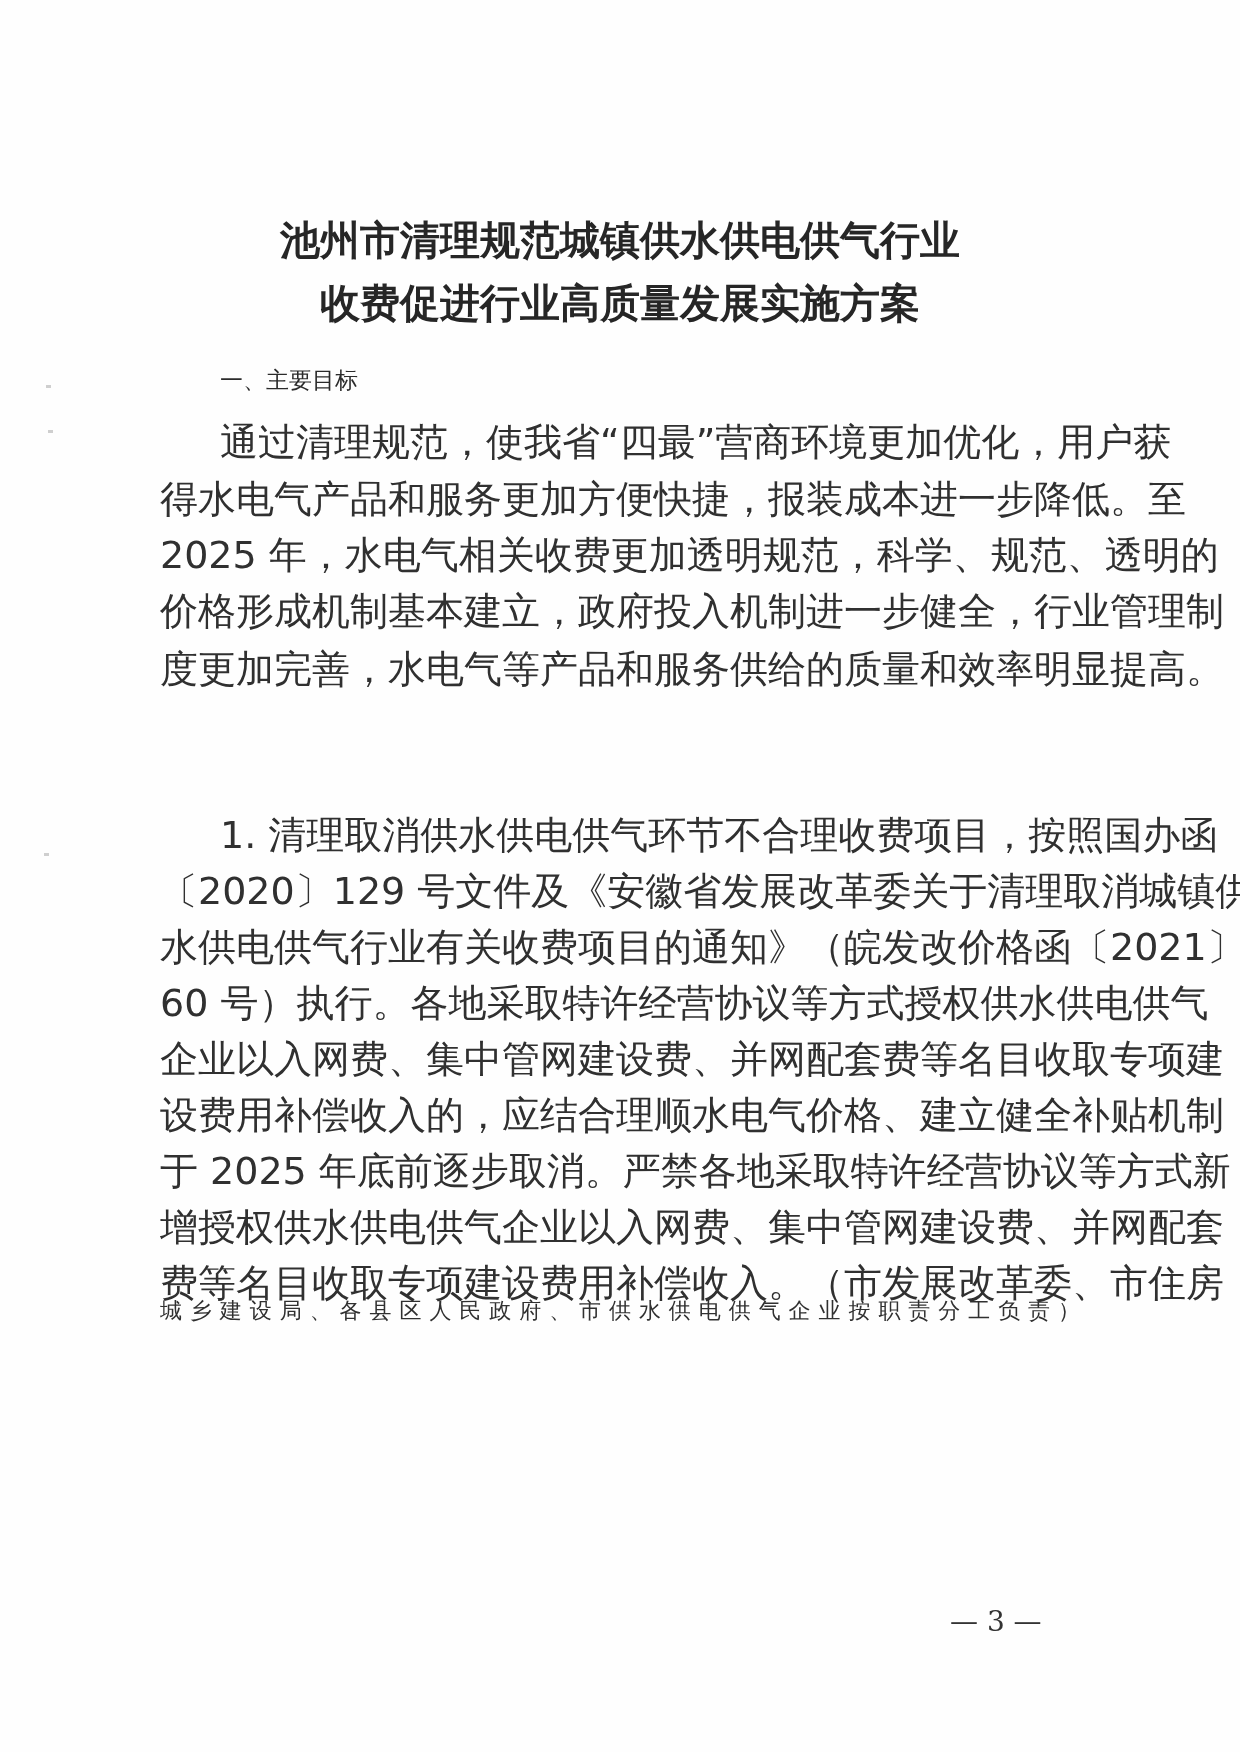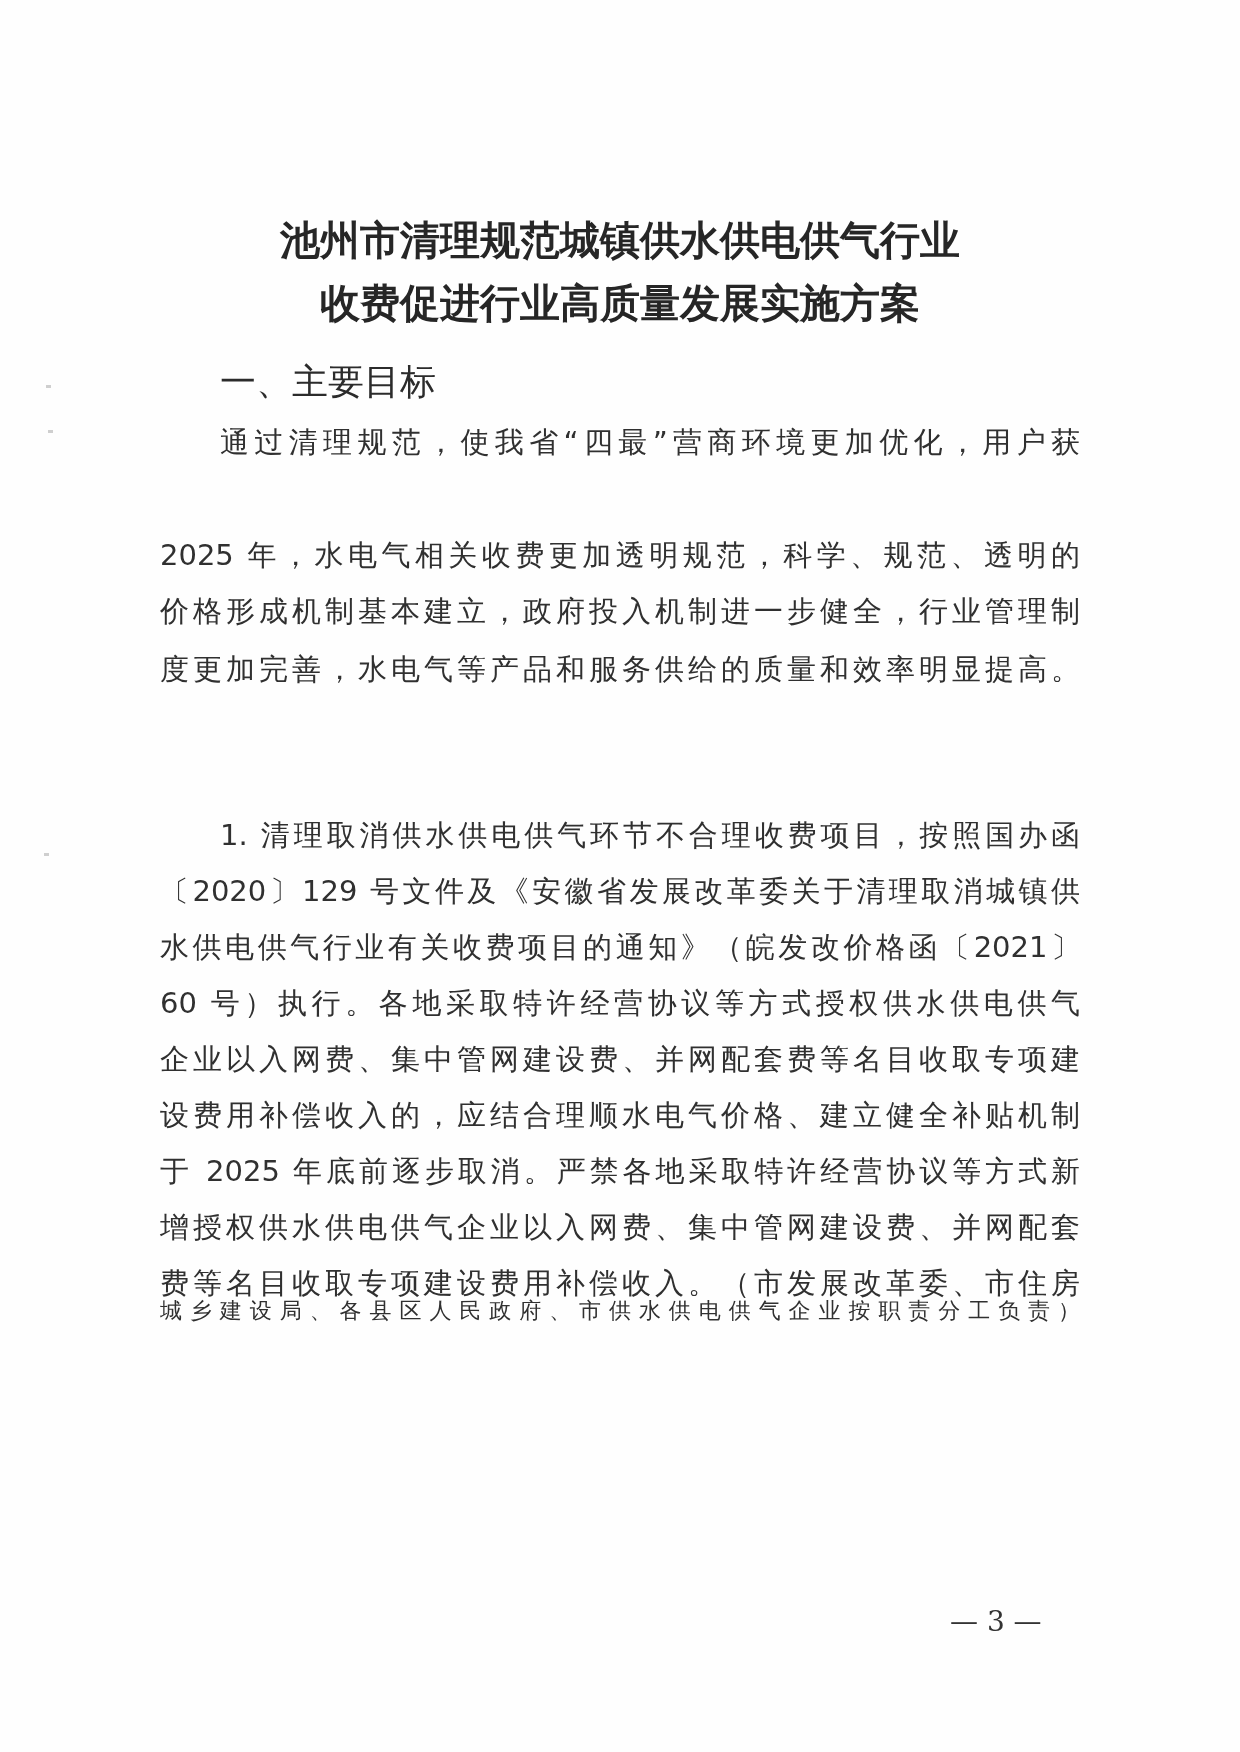--- a/index.html
+++ b/index.html
@@ -4,44 +4,45 @@
 <style>
   html, body { margin: 0; padding: 0; background: #ffffff; }
   body { width: 1240px; height: 1752px; position: relative; overflow: hidden;
          font-family: "DejaVu Serif", "Liberation Serif", serif; color: #2a2a2a; }
   .page { position: absolute; left: 0; top: 0; width: 1240px; height: 1752px; background: #fefefe; }
   .title { position: absolute; left: 0; width: 1240px; text-align: center;
            font-family: "DejaVu Serif", serif; font-weight: bold; font-size: 40px;
            letter-spacing: 0px; color: #262626; line-height: 56px; }
   .t1 { top: 212px; }
   .t2 { top: 275px; }
-  .line { position: absolute; left: 160px; width: 920px; font-size: 29px; line-height: 40px;
+  .line { position: absolute; left: 160px; width: 920px; font-size: 38px; line-height: 40px;
           white-space: nowrap; color: #303030; font-family: "DejaVu Sans", sans-serif; }
   .justify { text-align: justify; text-align-last: justify; }
-  .h1 { font-family: Liberation Serif, serif; font-size: 36px; color: #2b2b2b; }
+  .h1 { font-family: Liberation Mono, monospace; font-size: 23px; color: #2b2b2b; }
   .h2 { font-family: "DejaVu Sans", sans-serif; font-weight: bold; font-size: 29px; color: #222; }
   .indent { left: 220px; width: 860px; }
   .pagenum { position: absolute; top: 1605px; left: 950px; font-size: 28px; color: #333;
              font-family: "DejaVu Serif", serif; white-space: nowrap; }
   .speck { position: absolute; width: 5px; height: 3px; background: #cfcfcf; }
 </style>
 </head>
 <body>
 
 <div class="page">
 
   <div class="speck" style="left:46px; top:385px;"></div>
   <div class="speck" style="left:48px; top:430px;"></div>
   <div class="speck" style="left:44px; top:853px;"></div>
 
   <div class="title t1">池州市清理规范城镇供水供电供气行业</div>
   <div class="title t2">收费促进行业高质量发展实施方案</div>
 
   <div class="line h1 indent" style="top:362px;">一、主要目标</div>
   <div class="line justify indent" style="top:422px;">通过清理规范，使我省“四最”营商环境更加优化，用户获</div>
+  <div class="line justify" style="top:479px;">得水电气产品和服务更加方便快捷，报装成本进一步降低。至</div>
   <div class="line justify" style="top:535px;">2025 年，水电气相关收费更加透明规范，科学、规范、透明的</div>
   <div class="line justify" style="top:591px;">价格形成机制基本建立，政府投入机制进一步健全，行业管理制</div>
   <div class="line justify" style="top:649px;">度更加完善，水电气等产品和服务供给的质量和效率明显提高。</div>
 
   <div class="line justify indent" style="top:815px;">1. 清理取消供水供电供气环节不合理收费项目，按照国办函</div>
   <div class="line justify" style="top:871px;">〔2020〕129 号文件及《安徽省发展改革委关于清理取消城镇供</div>
   <div class="line justify" style="top:927px;">水供电供气行业有关收费项目的通知》（皖发改价格函〔2021〕</div>
   <div class="line justify" style="top:983px;">60 号）执行。各地采取特许经营协议等方式授权供水供电供气</div>
   <div class="line justify" style="top:1039px;">企业以入网费、集中管网建设费、并网配套费等名目收取专项建</div>
   <div class="line justify" style="top:1095px;">设费用补偿收入的，应结合理顺水电气价格、建立健全补贴机制</div>

